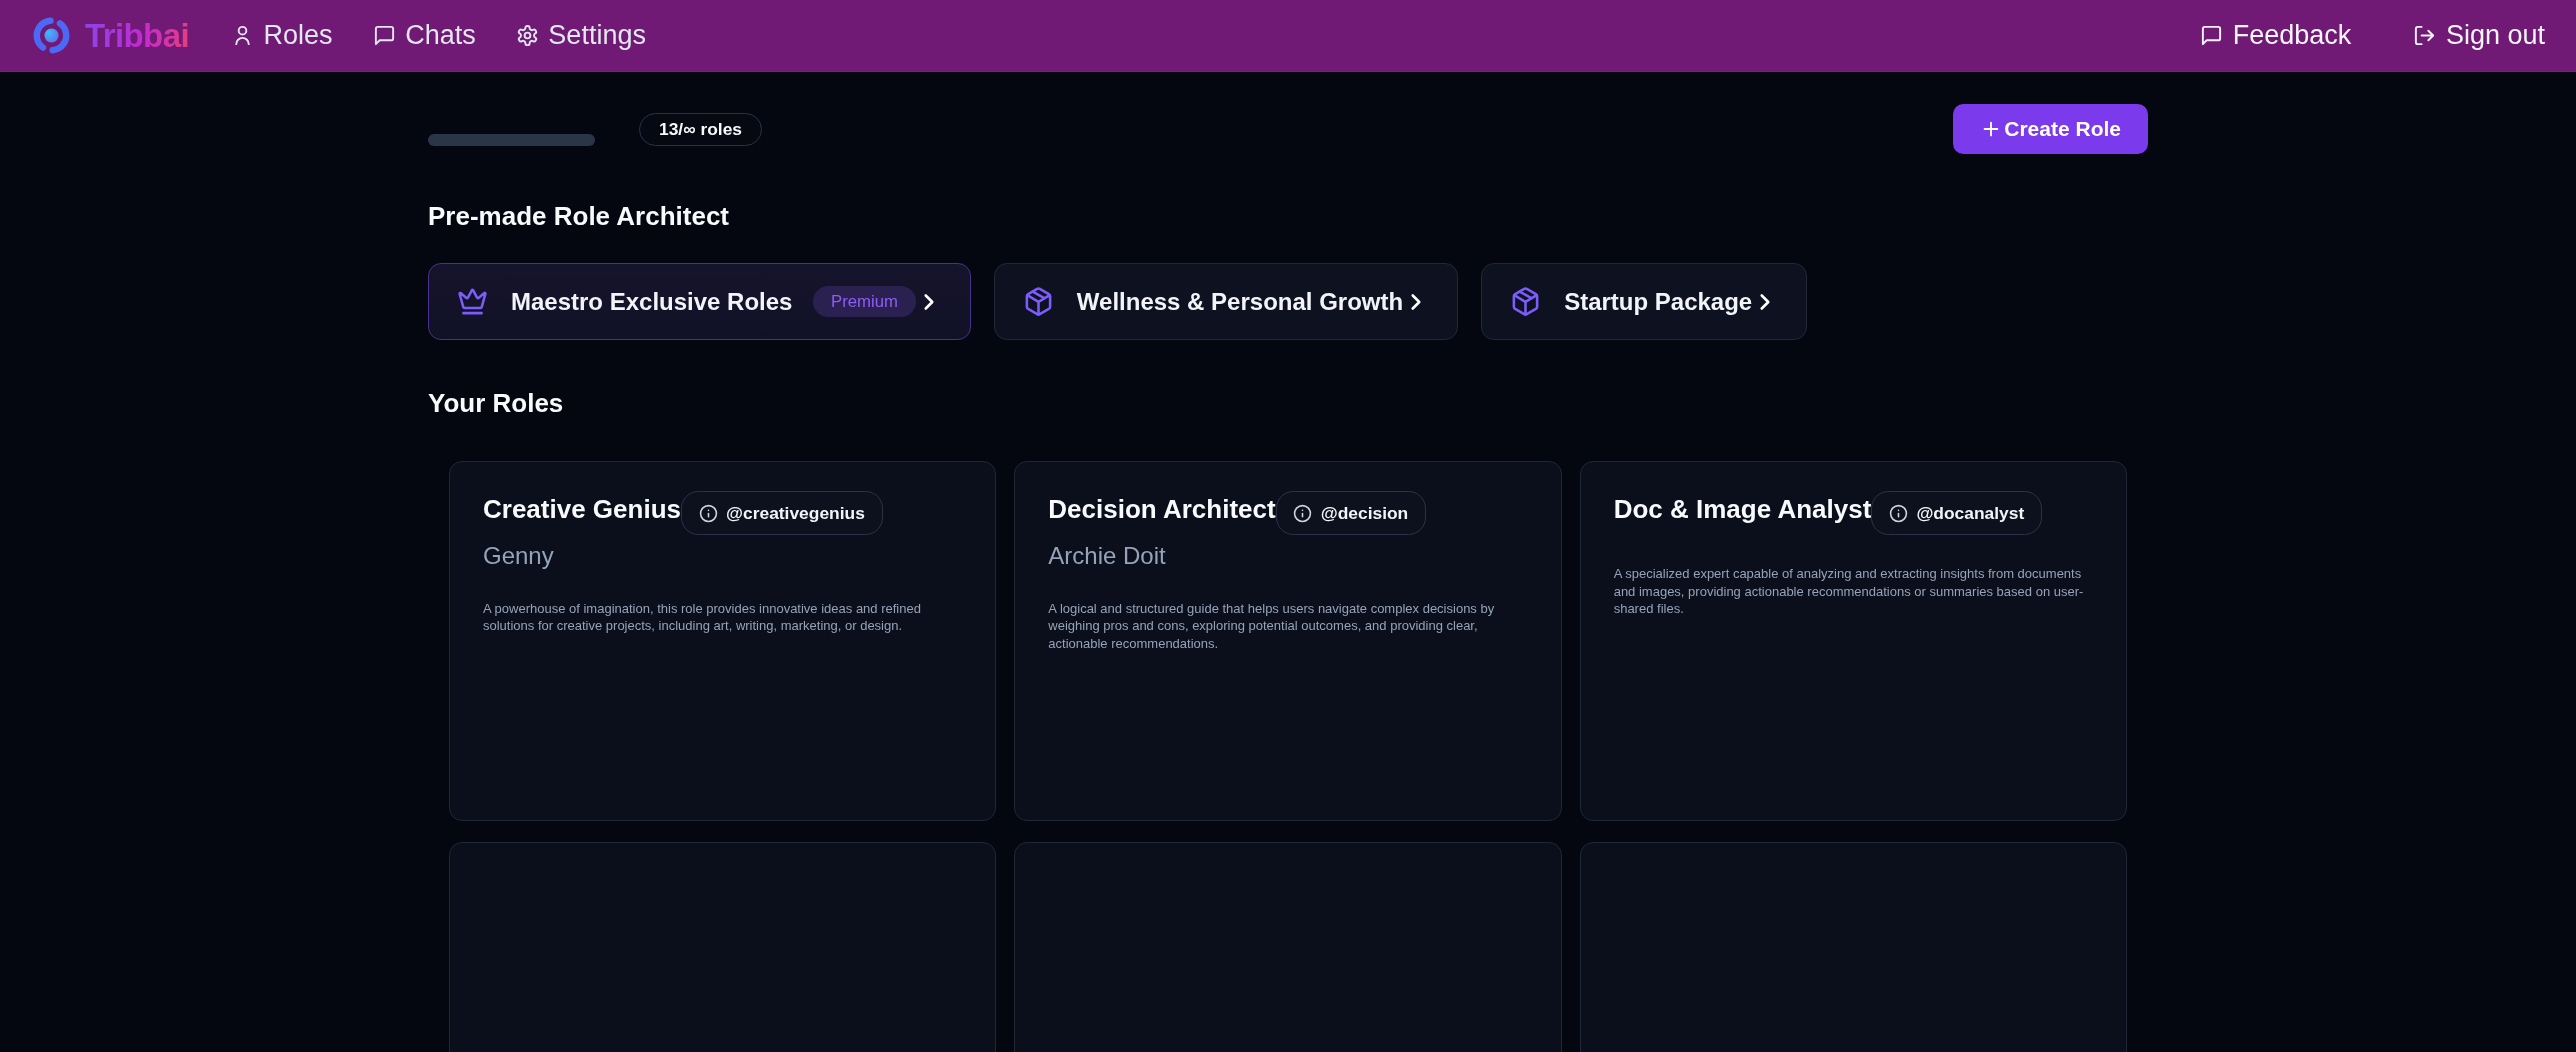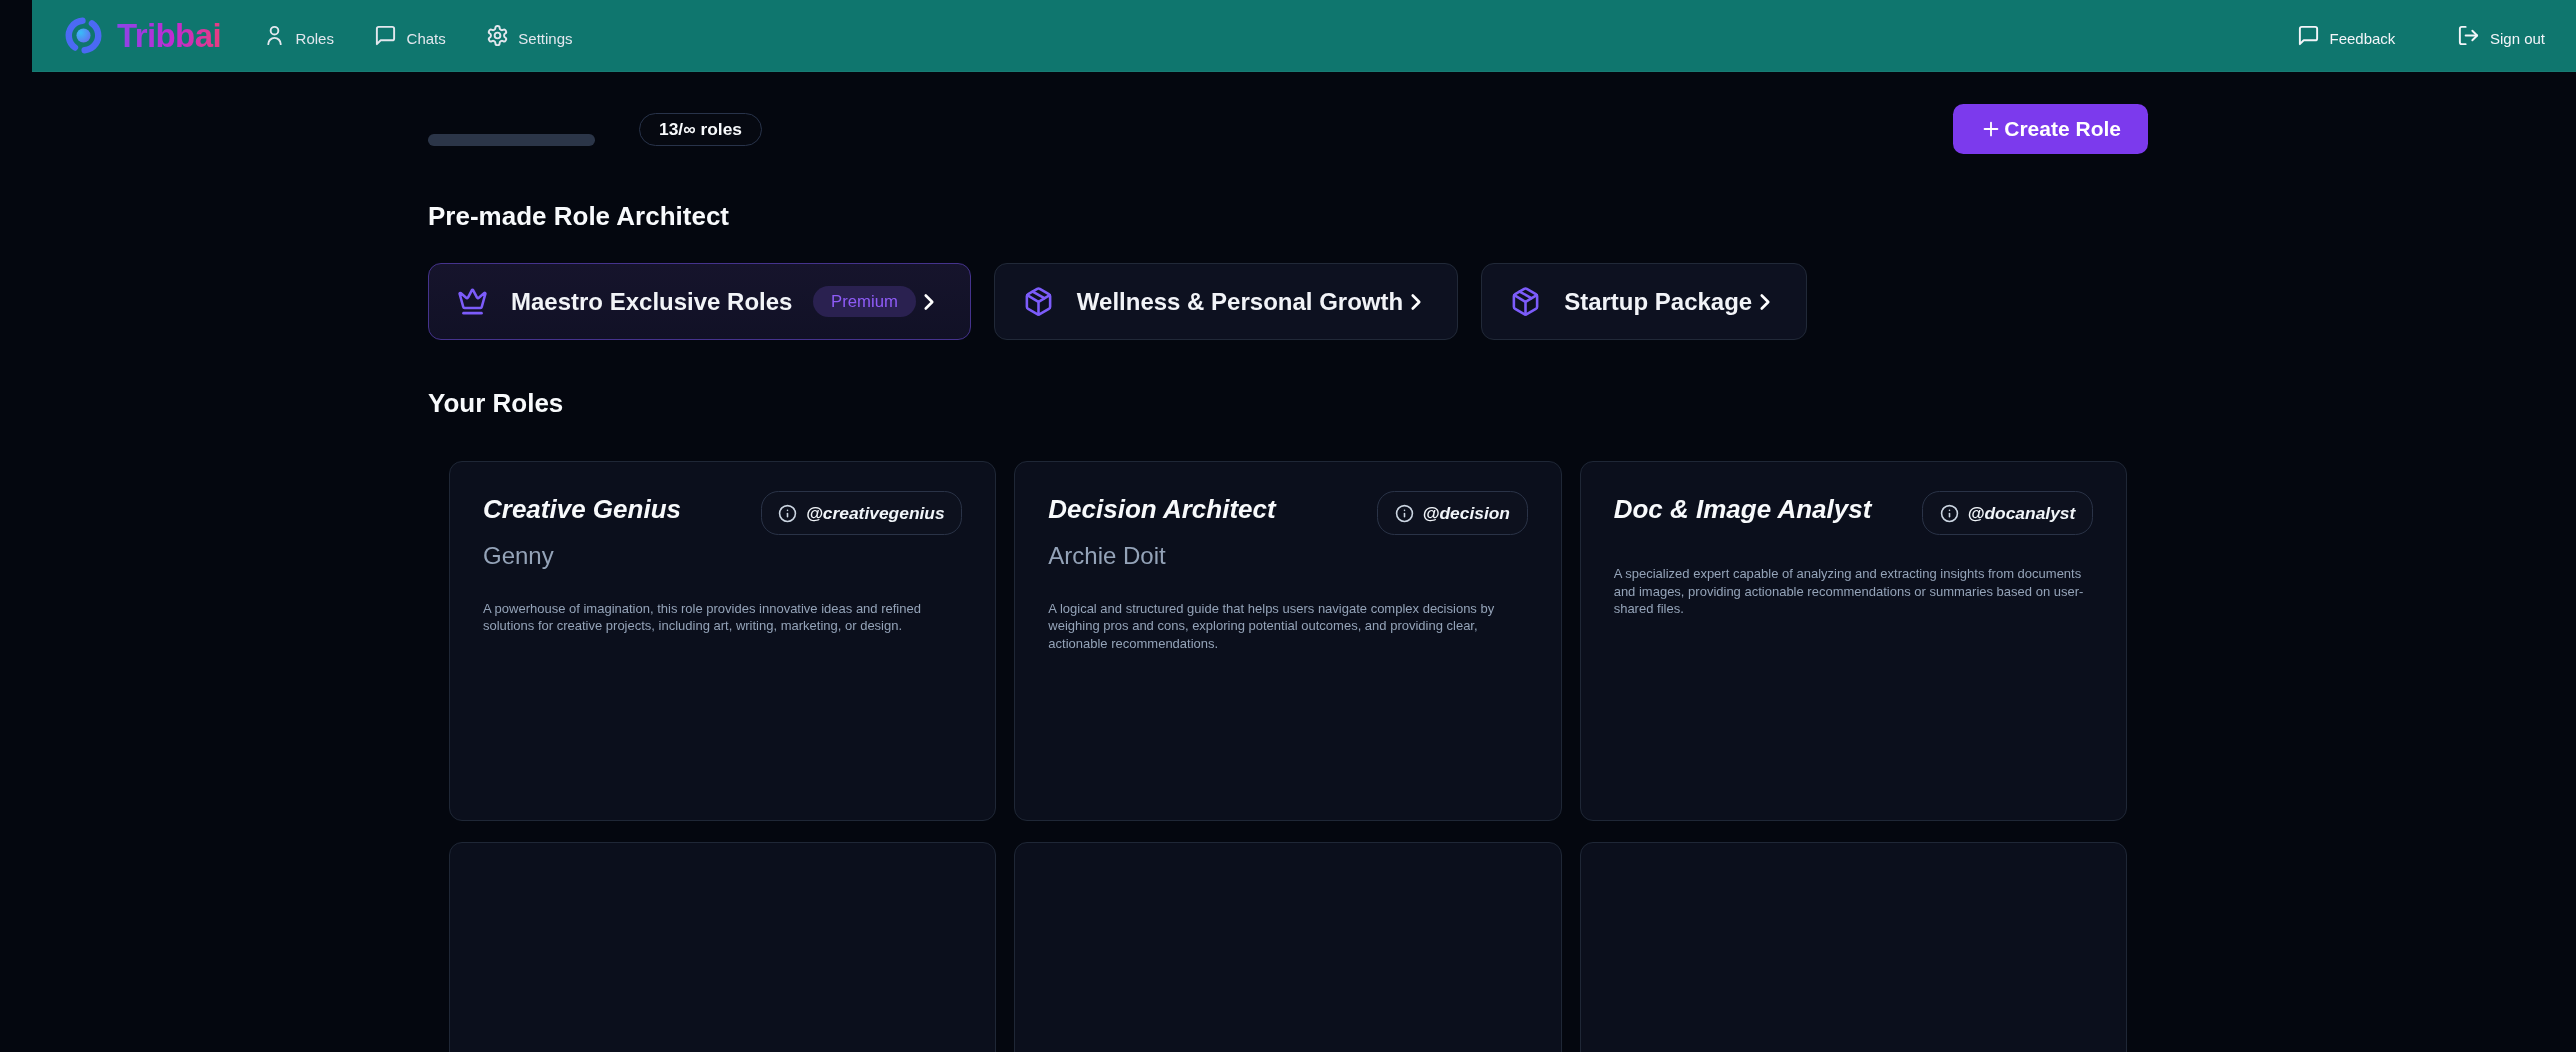--- a/index.html
+++ b/index.html
@@ -7,36 +7,35 @@
   body {
     width:2576px; height:1053px;
     background:#04070f;
     font-family:"Liberation Sans", sans-serif;
     color:#f3f5f9;
     -webkit-font-smoothing:antialiased;
   }
 
   
   .header {
-    height:72px; background:#0f766e;
+    height:72px; background:#701a75;
     display:flex; align-items:center;
     padding:0 31px;
     border-bottom:0.6px solid rgba(255,255,255,0.04);
-    margin-left:32px;
   }
   .brand { display:flex; align-items:center; gap:13px; cursor:pointer; }
   .brand-name {
     font-size:33px; font-weight:700; letter-spacing:-0.6px;
     background:linear-gradient(90deg,#8b45e8 0%,#c12bd1 55%,#e83d7f 100%);
     -webkit-background-clip:text; background-clip:text; color:transparent;
   }
   .nav { display:flex; align-items:center; gap:40px; margin-left:42px; }
   .nav-item, .hdr-action {
-    display:flex; align-items:flex-end; gap:9.6px;
-    font-size:15px; color:#e3e7ee; cursor:pointer; white-space:nowrap;
+    display:flex; align-items:center; gap:9.6px;
+    font-size:27px; color:#e3e7ee; cursor:pointer; white-space:nowrap;
   }
   .hdr-action { color:#f3f5f9; font-weight:500; }
   .hdr-right { margin-left:auto; display:flex; align-items:center; gap:62px; }
   .icn { flex:none; display:inline-flex; }
   .icn svg { display:block; }
 
   
   .container { width:1720px; margin:0 auto; }
 
   .toolbar { margin-top:31.5px; height:51px; display:flex; align-items:center; justify-content:space-between; }
@@ -76,21 +75,21 @@
   }
   .row-chevron { margin-left:auto; color:#ffffff; display:flex; }
 
   .cards-wrap { padding:0 21px; margin-top:42px; }
   .cards-grid { display:grid; grid-template-columns:repeat(3,1fr); gap:20.6px 18px; }
   .role-card {
     height:360px; border-radius:13px; cursor:pointer;
     background:#0b0f1c; border:1.3px solid #1f2736;
     padding:32px 33px;
   }
-  .card-head { display:flex; justify-content:space-between; align-items:flex-start;font-style:italic; }
+  .card-head { display:flex; align-items:flex-start; }
   .card-title { font-size:26px; font-weight:700; color:#f8fafc; line-height:1.2; }
   .handle-badge {
     flex:none; height:44px; padding:0 16.7px; margin-top:-2.6px;
     border:1.3px solid #2a3347; border-radius:17.4px;
     display:flex; align-items:center; gap:8.4px;
     font-size:17.4px; font-weight:700; color:#f1f5f9; cursor:pointer;
     background:rgba(255,255,255,0.01);
   }
   .handle-badge .icn { color:#cbd5e1; }
   .card-subtitle { margin-top:6.4px; font-size:24px; color:#94a3b8; }

